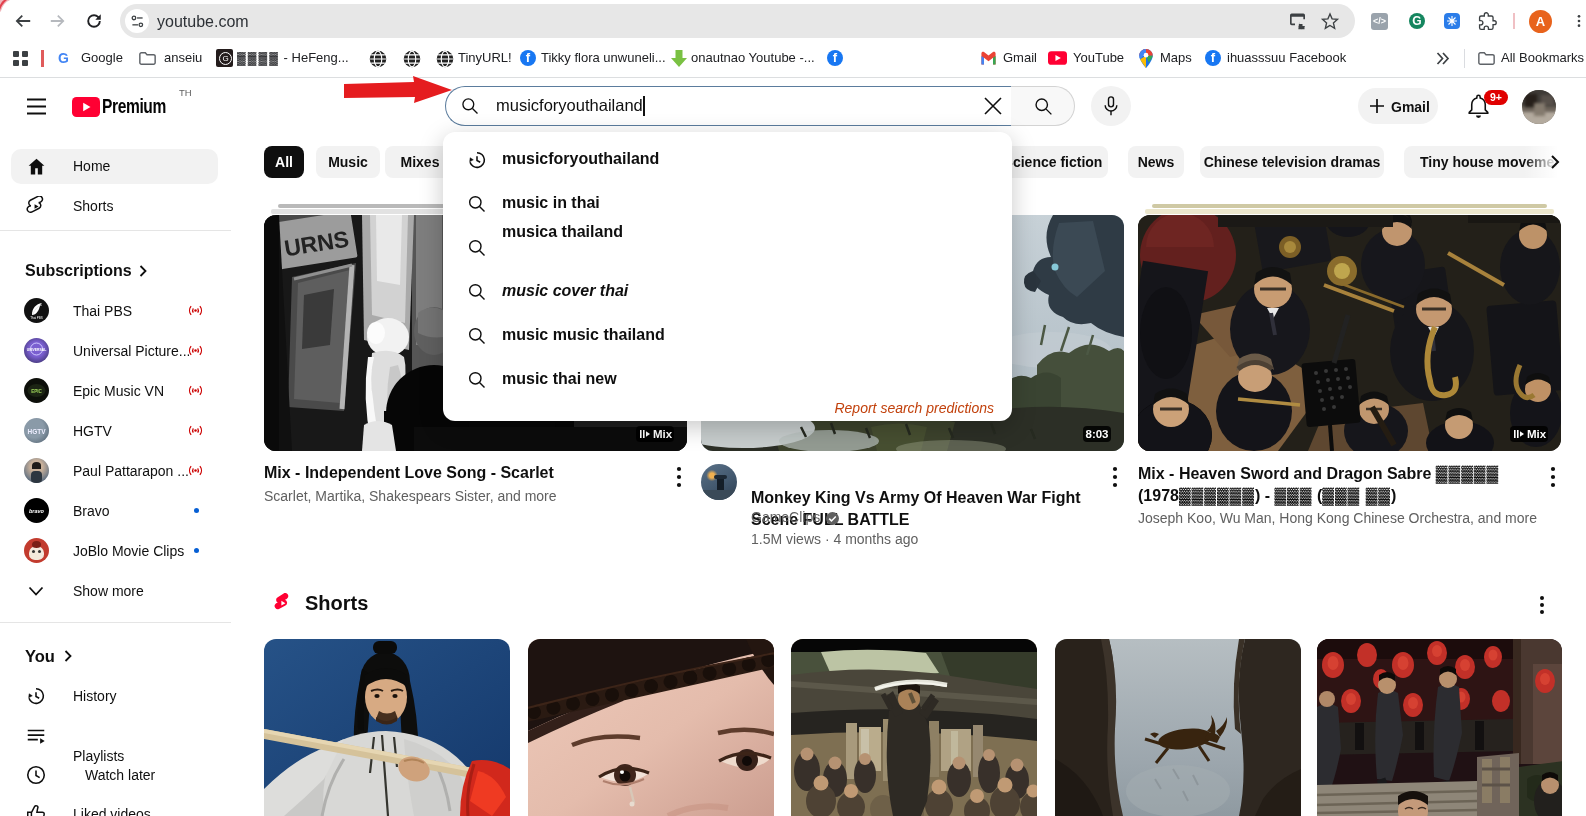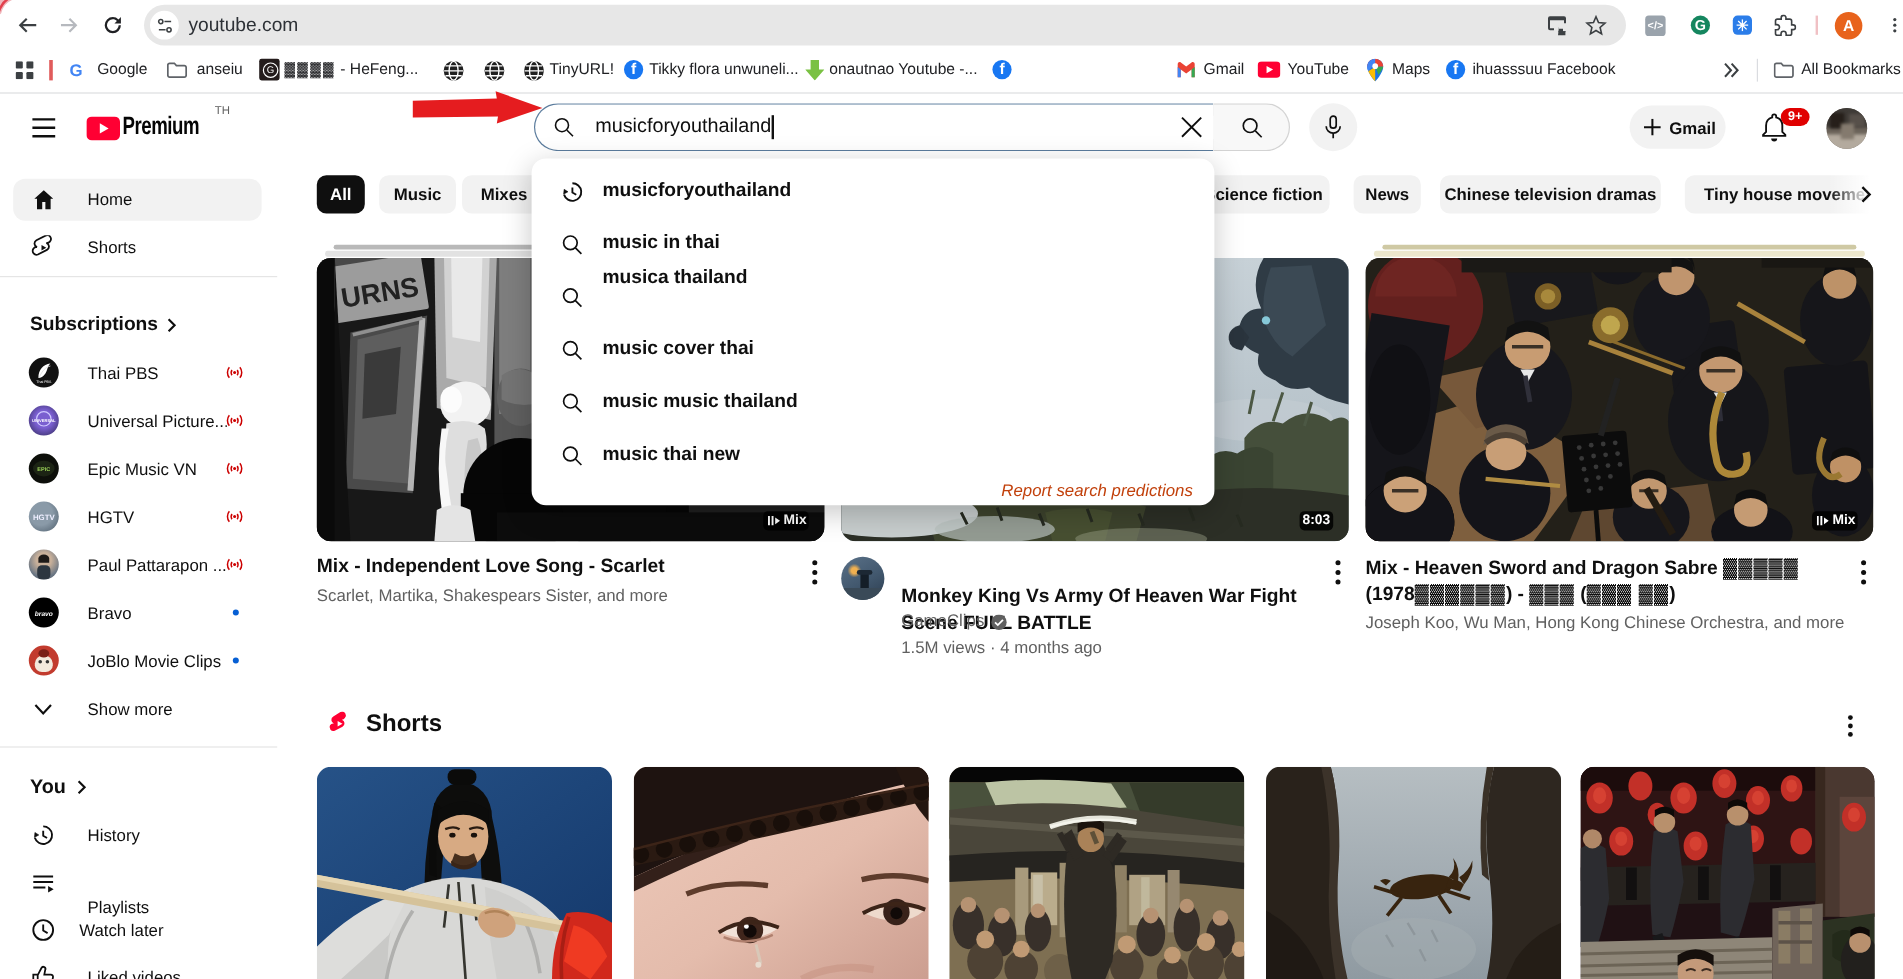--- a/index.html
+++ b/index.html
@@ -294,21 +294,21 @@
 <div class="abs" style="left:73px;top:688px;font-size:14px;color:#0f0f0f;">History</div>
 <svg class="abs" style="left:25px;top:725px" width="22" height="22" viewBox="0 0 24 24">
       <path d="M3 6h18M3 11h18M3 16h11" stroke="#0f0f0f" stroke-width="1.8" fill="none"></path>
       <path d="M16.5 14.5l5 3-5 3z" fill="#0f0f0f"></path>
     </svg>
 <div class="abs" style="left:73px;top:728px;font-size:14px;color:#0f0f0f;margin-top:20px;">Playlists</div>
 <svg class="abs" style="left:25px;top:764px" width="22" height="22" viewBox="0 0 24 24">
       <circle cx="12" cy="12" r="9" fill="none" stroke="#0f0f0f" stroke-width="1.7"></circle>
       <path d="M12 7v5.5l4 2.3" fill="none" stroke="#0f0f0f" stroke-width="1.7"></path>
     </svg>
-<div class="abs" style="left:66px;top:767px;font-size:14px;color:#0f0f0f;">Watch later</div>
+<div class="abs" style="left:85px;top:767px;font-size:14px;color:#0f0f0f;">Watch later</div>
 <svg class="abs" style="left:25px;top:803px" width="22" height="22" viewBox="0 0 24 24">
       <path d="M3 10h4v11H3zM7 21h10.5a2 2 0 0 0 2-1.6l1.4-7a2 2 0 0 0-2-2.4H13l.8-4.2A1.8 1.8 0 0 0 10.4 4L7 10.5z" fill="none" stroke="#0f0f0f" stroke-width="1.6"></path>
     </svg>
 <div class="abs" style="left:73px;top:806px;font-size:14px;color:#0f0f0f;">Liked videos</div>
 
 <style>.chip{position:absolute;top:146px;height:32px;background:#f2f2f2;border-radius:8px;font-size:14px;font-weight:bold;color:#0f0f0f;line-height:32px;text-align:center;}</style>
 <div class="chip" style="left:264px;width:40px;background:#0f0f0f;color:#fff;">All</div>
 <div class="chip" style="left:316px;width:64px;">Music</div>
 <div class="chip" style="left:385px;width:70px;">Mixes</div>
 <div class="chip" style="left:998px;width:110px;">Science fiction</div>
@@ -822,21 +822,21 @@
 <div class="sug" style="top:194px;">music in thai</div>
 <svg class="sic" style="top:238px" width="20" height="20" viewBox="0 0 24 24">
       <circle cx="10" cy="10" r="6.8" fill="none" stroke="#0f0f0f" stroke-width="1.7"></circle>
       <line x1="15" y1="15" x2="21" y2="21" stroke="#0f0f0f" stroke-width="1.7"></line>
     </svg>
 <div class="sug" style="top:223px;">musica thailand</div>
 <svg class="sic" style="top:282px" width="20" height="20" viewBox="0 0 24 24">
       <circle cx="10" cy="10" r="6.8" fill="none" stroke="#0f0f0f" stroke-width="1.7"></circle>
       <line x1="15" y1="15" x2="21" y2="21" stroke="#0f0f0f" stroke-width="1.7"></line>
     </svg>
-<div class="sug" style="top:282px;">music cover thai</div>
+<div class="sug" style="top:282px;font-style:italic;">music cover thai</div>
 <svg class="sic" style="top:326px" width="20" height="20" viewBox="0 0 24 24">
       <circle cx="10" cy="10" r="6.8" fill="none" stroke="#0f0f0f" stroke-width="1.7"></circle>
       <line x1="15" y1="15" x2="21" y2="21" stroke="#0f0f0f" stroke-width="1.7"></line>
     </svg>
 <div class="sug" style="top:326px;">music music thailand</div>
 <svg class="sic" style="top:370px" width="20" height="20" viewBox="0 0 24 24">
       <circle cx="10" cy="10" r="6.8" fill="none" stroke="#0f0f0f" stroke-width="1.7"></circle>
       <line x1="15" y1="15" x2="21" y2="21" stroke="#0f0f0f" stroke-width="1.7"></line>
     </svg>
 <div class="sug" style="top:370px;">music thai new</div>

